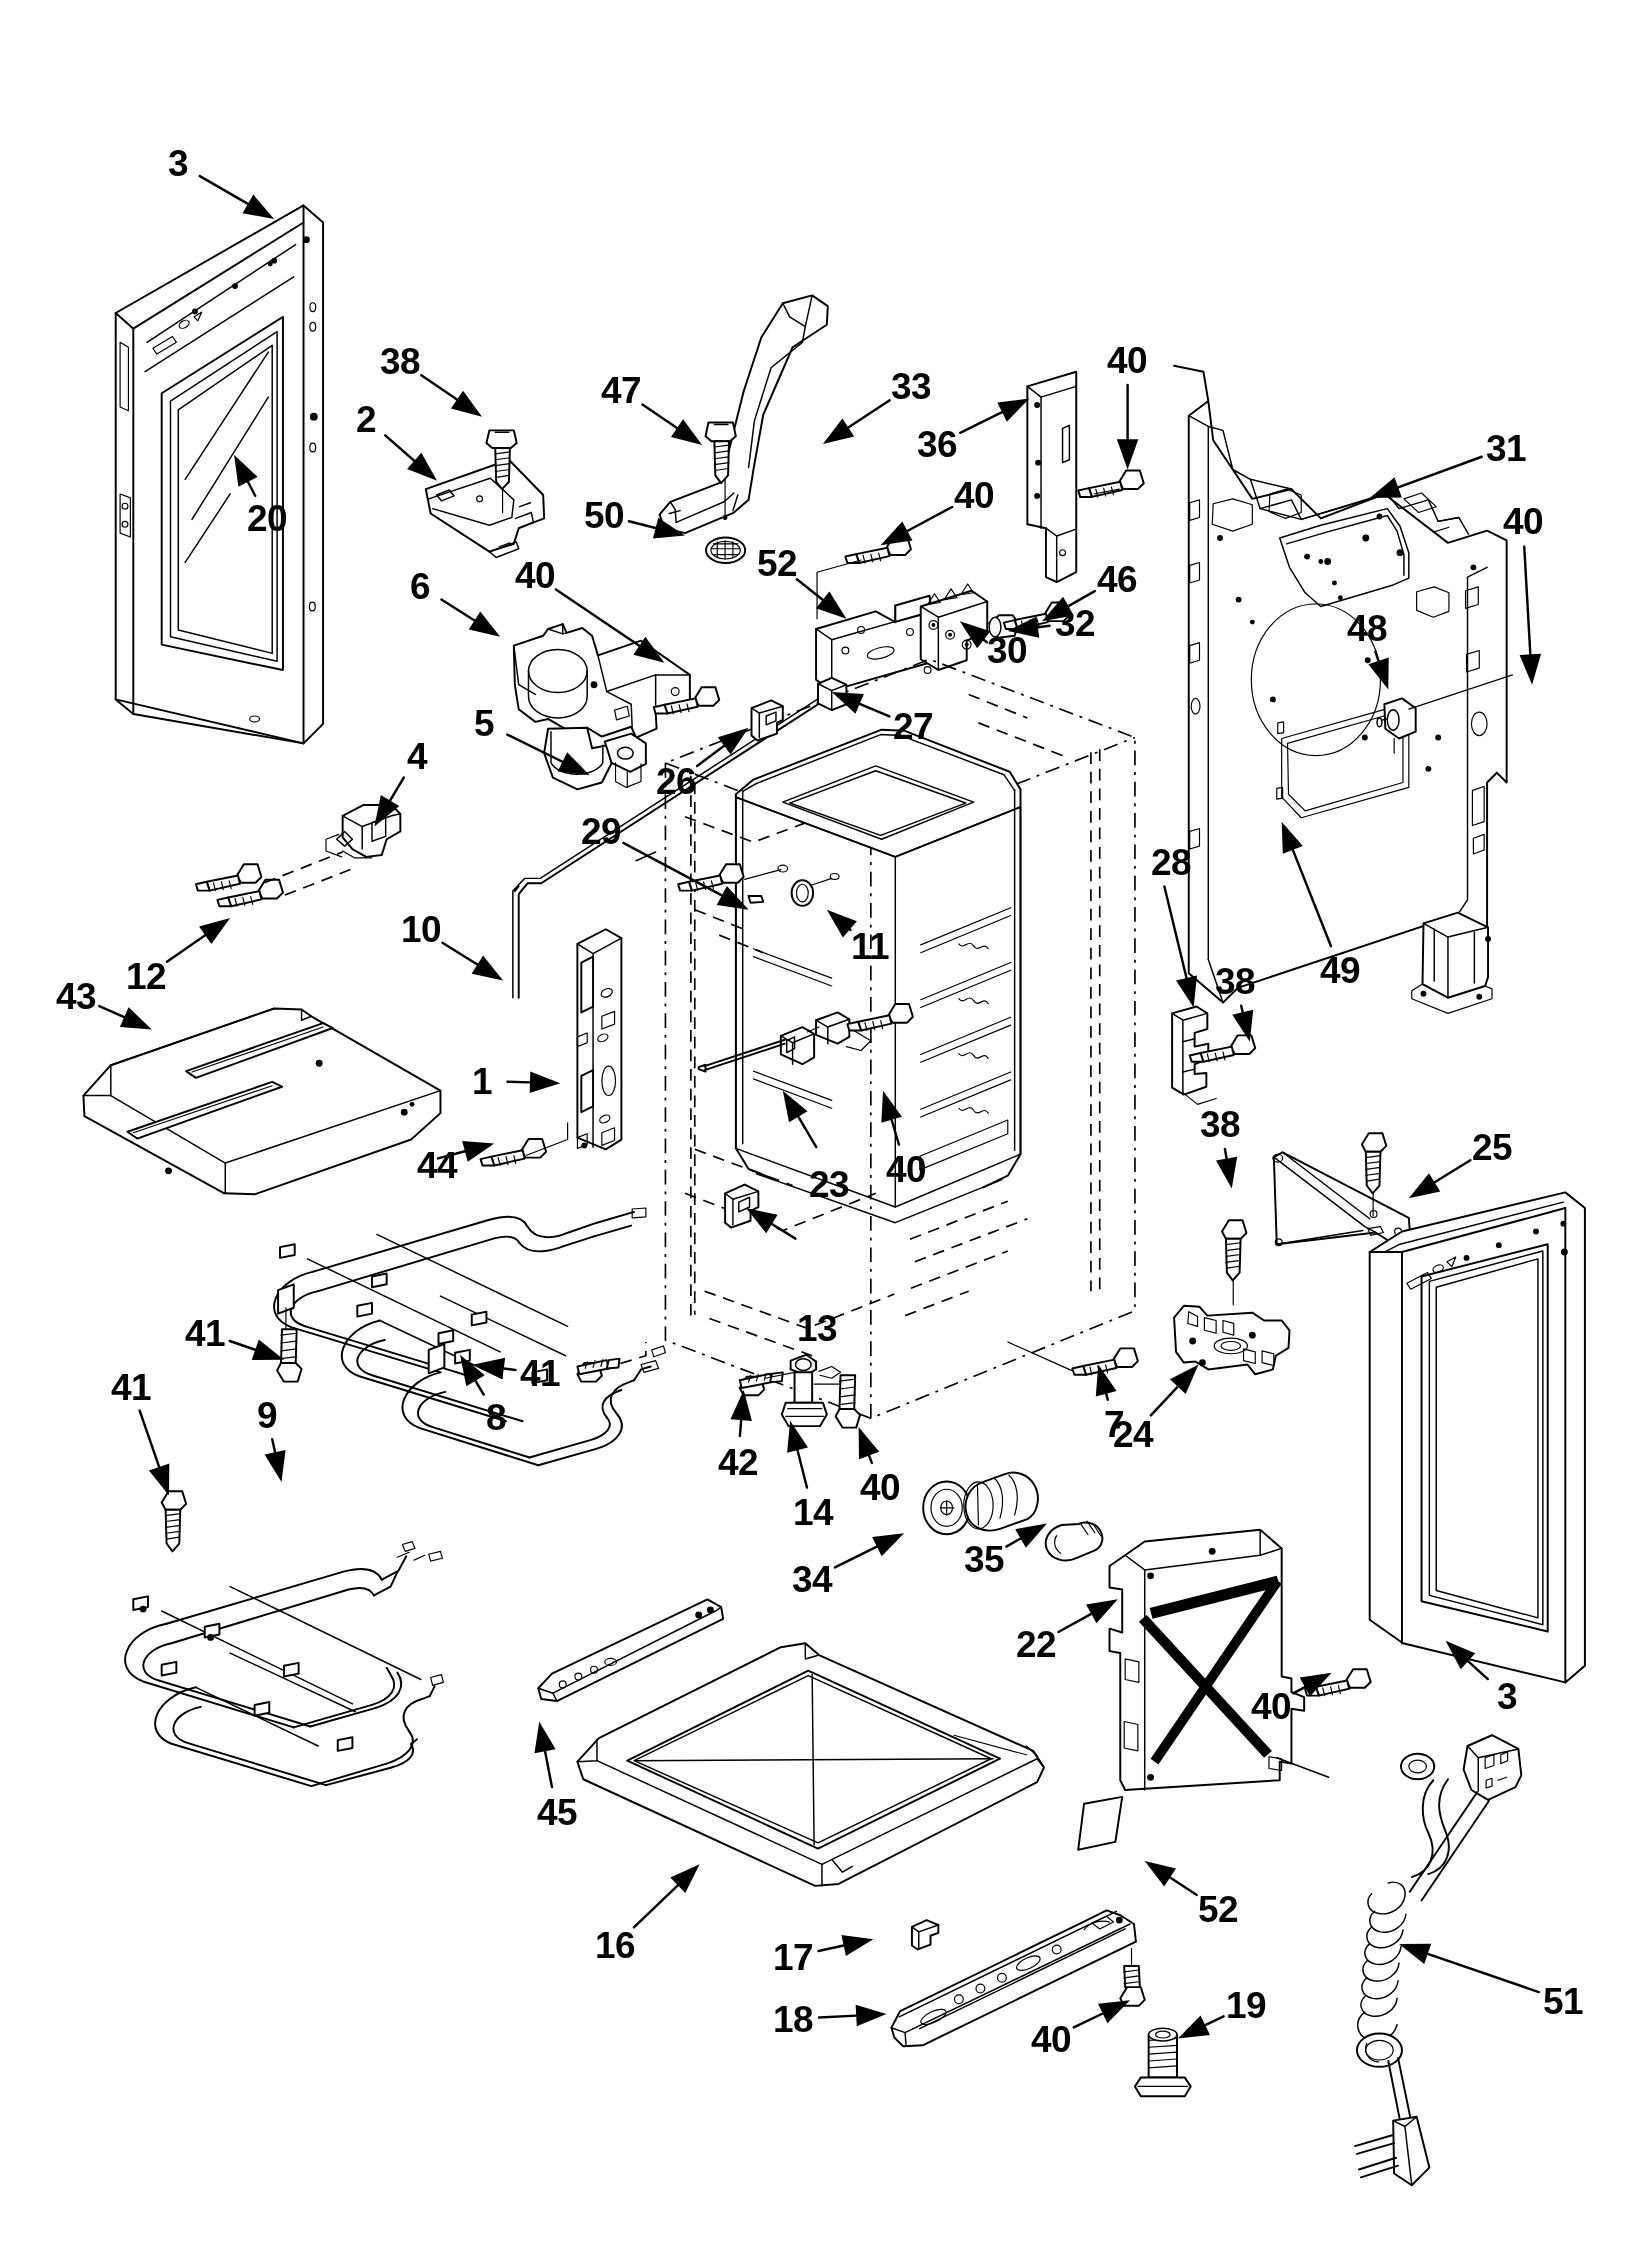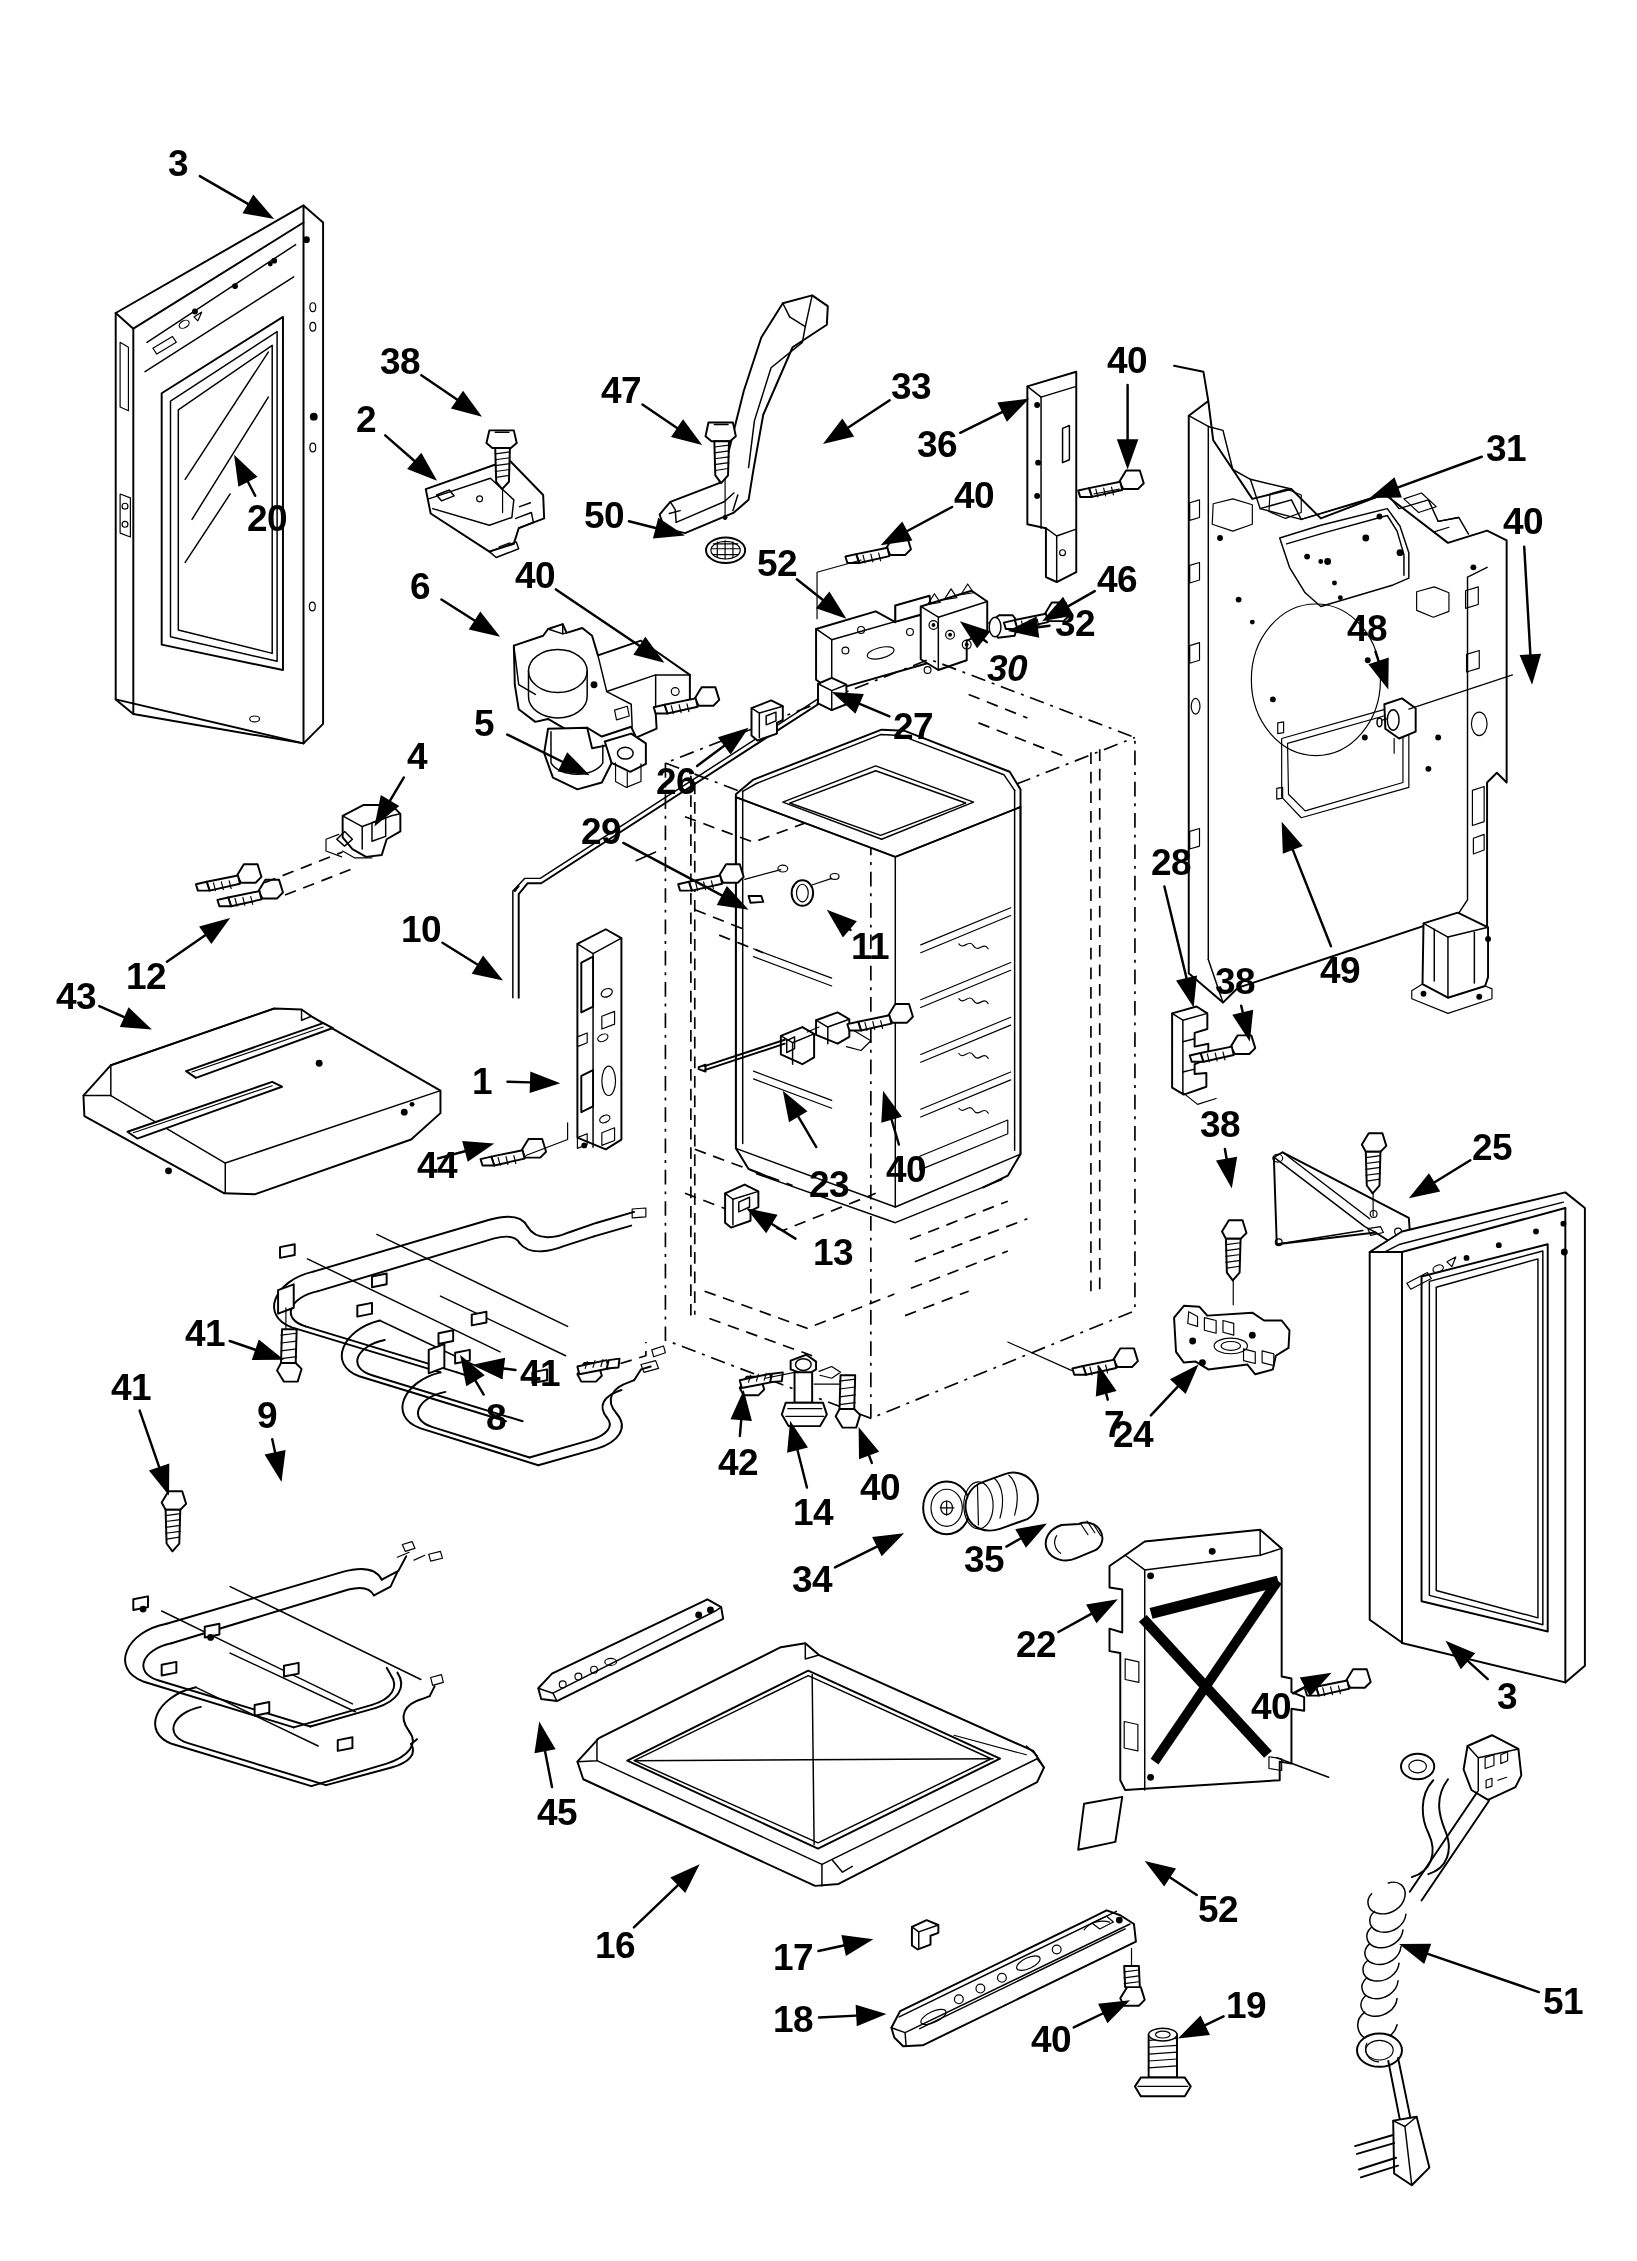--- a/index.html
+++ b/index.html
@@ -964,21 +964,21 @@
       <div class="callout cn-lg" style="left: 366px; top: 419px;">2</div>
       <div class="callout cn-lg" style="left: 621px; top: 390px;">47</div>
       <div class="callout cn-lg" style="left: 911px; top: 386px;">33</div>
       <div class="callout cn-lg" style="left: 937px; top: 444px;">36</div>
       <div class="callout cn-lg" style="left: 1127px; top: 360px;">40</div>
       <div class="callout cn-lg" style="left: 604px; top: 515px;">50</div>
       <div class="callout cn-lg" style="left: 974px; top: 495px;">40</div>
       <div class="callout cn-lg" style="left: 777px; top: 563px;">52</div>
       <div class="callout cn-lg" style="left: 1117px; top: 579px;">46</div>
       <div class="callout cn-lg" style="left: 1075px; top: 623px;">32</div>
-      <div class="callout cn-lg" style="left: 1007px; top: 668px; font-style: italic;">30</div>
+      <div class="callout cn-lg" style="left: 1007px; top: 650px;">30</div>
       <div class="callout cn-lg" style="left: 1506px; top: 448px;">31</div>
       <div class="callout cn-lg" style="left: 1523px; top: 521px;">40</div>
       <div class="callout cn-lg" style="left: 1367px; top: 628px;">48</div>
       <div class="callout cn-lg" style="left: 420px; top: 586px;">6</div>
       <div class="callout cn-lg" style="left: 535px; top: 575px;">40</div>
       <div class="callout cn-lg" style="left: 484px; top: 723px;">5</div>
       <div class="callout cn-lg" style="left: 676px; top: 781px;">26</div>
       <div class="callout cn-lg" style="left: 913px; top: 726px;">27</div>
       <div class="callout cn-lg" style="left: 417px; top: 756px;">4</div>
       <div class="callout cn-lg" style="left: 1158px; top: 862px; margin-left: 13px;">28</div>
@@ -988,21 +988,21 @@
       <div class="callout cn-lg" style="left: 421px; top: 929px;">10</div>
       <div class="callout cn-lg" style="left: 601px; top: 831px;">29</div>
       <div class="callout cn-lg" style="left: 870px; top: 946px;">11</div>
       <div class="callout cn-lg" style="left: 482px; top: 1081px;">1</div>
       <div class="callout cn-lg" style="left: 829px; top: 1184px;">23</div>
       <div class="callout cn-lg" style="left: 906px; top: 1169px;">40</div>
       <div class="callout cn-lg" style="left: 437px; top: 1165px;">44</div>
       <div class="callout cn-lg" style="left: 1235px; top: 981px;">38</div>
       <div class="callout cn-lg" style="left: 1220px; top: 1124px;">38</div>
       <div class="callout cn-lg" style="left: 1492px; top: 1147px; text-align: center;">25</div>
-      <div class="callout cn-lg" style="left: 817px; top: 1252px; margin-left: 16px;">13</div>
+      <div class="callout cn-lg" style="left: 817px; top: 1328px;">13</div>
       <div class="callout cn-lg" style="left: 1133px; top: 1434px;">24</div>
       <div class="callout cn-lg" style="left: 205px; top: 1333px;">41</div>
       <div class="callout cn-lg" style="left: 131px; top: 1387px;">41</div>
       <div class="callout cn-lg" style="left: 540px; top: 1373px;">41</div>
       <div class="callout cn-lg" style="left: 496px; top: 1417px;">8</div>
       <div class="callout cn-lg" style="left: 267px; top: 1415px;">9</div>
       <div class="callout cn-lg" style="left: 738px; top: 1462px;">42</div>
       <div class="callout cn-lg" style="left: 813px; top: 1512px;">14</div>
       <div class="callout cn-lg" style="left: 880px; top: 1487px;">40</div>
       <div class="callout cn-lg" style="left: 1114px; top: 1424px;">7</div>

